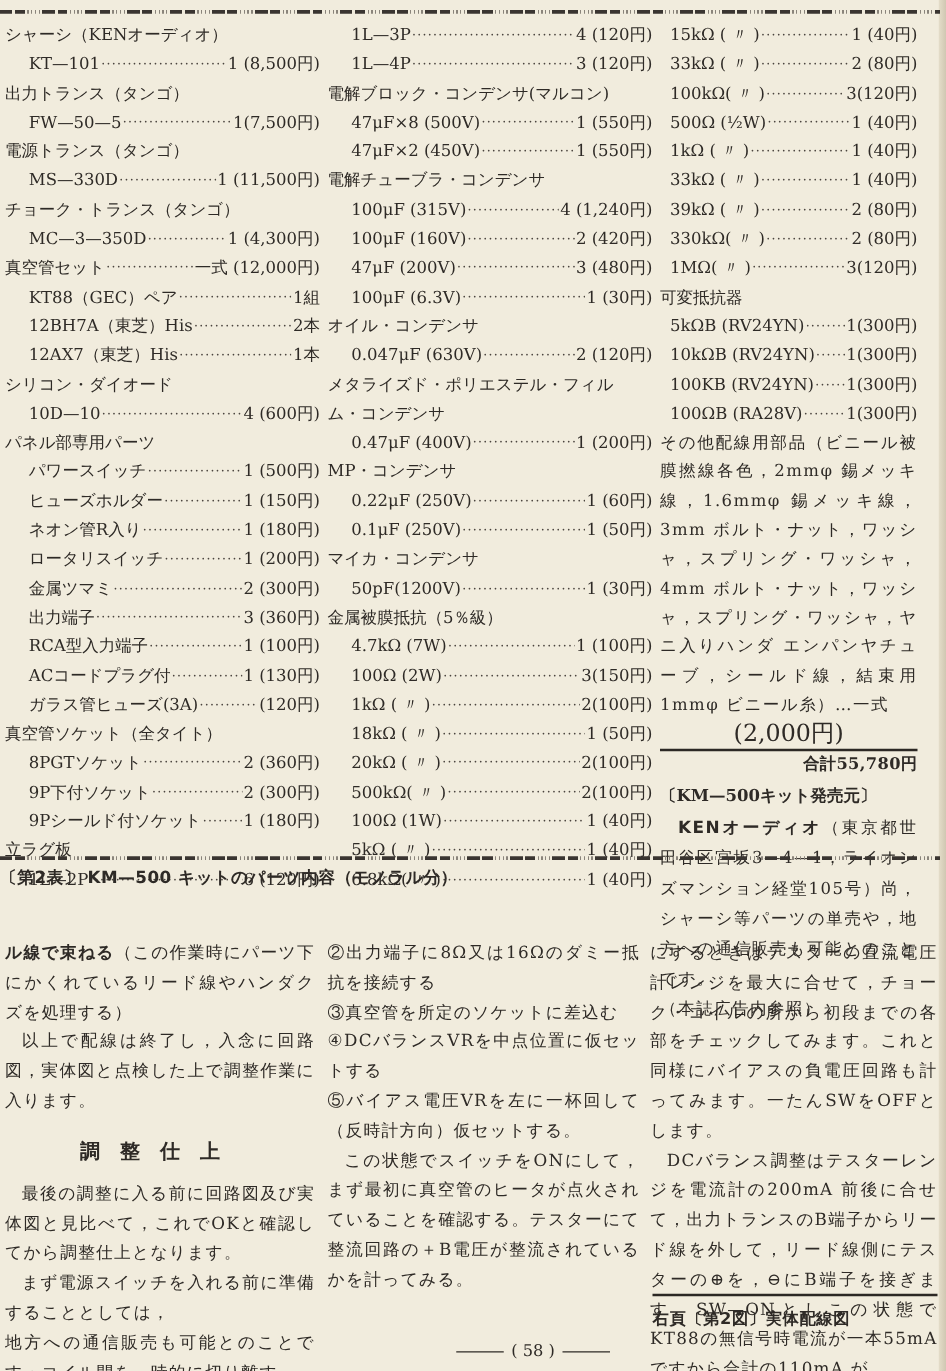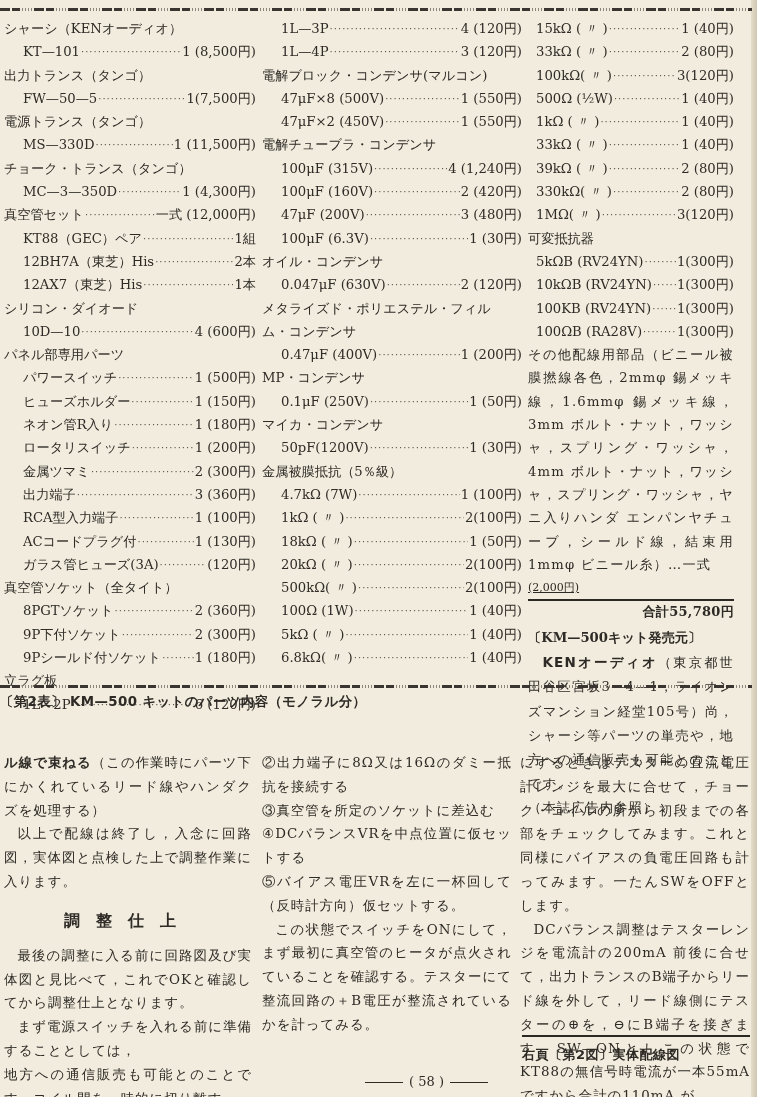--- a/index.html
+++ b/index.html
@@ -41,21 +41,21 @@
   }
   .row .dots::before {
     content: "························································································";
   }
   .row .qty { flex: 0 0 auto; }
   .col-3 .row.item { padding-left: 8px; }
   .misc-text {
     font-size: 13.2px; line-height: 23.3px; text-align: justify;
     letter-spacing: 1.2px;
   }
-  .misc-price { text-align: left; font-size: 11px; line-height: 23px; text-decoration: underline; }
+  .misc-price { text-align: center; font-size: 19px; line-height: 23px; }
   .total-rule { height: 2px; background: #2c2824; margin: 0 0 1px 0; }
   .total { text-align: right; font-size: 13px; font-weight: bold; line-height: 20px; letter-spacing: 0.3px; }
   .vendor-head { font-weight: bold; font-size: 13.2px; line-height: 24px; margin-top: 4px; }
   .vendor-text { font-size: 13.2px; line-height: 24.2px; text-align: justify; letter-spacing: 1.2px; }
   .vendor-text b { font-weight: bold; font-family: "DejaVu Sans", sans-serif; font-size: 13.5px; }
   .vendor-ref { text-align: left; display: block; }
   .caption {
     position: absolute; top: 693px; left: 0; width: 757px; text-align: left;
     font-size: 13.4px; font-weight: bold; font-family: "DejaVu Sans", "Liberation Sans", sans-serif;
     letter-spacing: 0.4px;
@@ -293,39 +293,49 @@
     </div>
     <div class="row item">
       <span class="name">0.47μF (400V)</span>
       <span class="dots"></span>
       <span class="qty">1 (200円)</span>
     </div>
     <div class="row head">
       <span class="name">MP・コンデンサ</span>
     </div>
     <div class="row item">
+      <span class="name">0.22μF (250V)</span>
+      <span class="dots"></span>
+      <span class="qty">1 (60円)</span>
+    </div>
+    <div class="row item">
       <span class="name">0.1μF (250V)</span>
       <span class="dots"></span>
       <span class="qty">1 (50円)</span>
     </div>
     <div class="row head">
       <span class="name">マイカ・コンデンサ</span>
     </div>
     <div class="row item">
       <span class="name">50pF(1200V)</span>
       <span class="dots"></span>
       <span class="qty">1 (30円)</span>
     </div>
     <div class="row head">
       <span class="name">金属被膜抵抗（5％級）</span>
     </div>
     <div class="row item">
       <span class="name">4.7kΩ (7W)</span>
       <span class="dots"></span>
       <span class="qty">1 (100円)</span>
+    </div>
+    <div class="row item">
+      <span class="name">100Ω (2W)</span>
+      <span class="dots"></span>
+      <span class="qty">3(150円)</span>
     </div>
     <div class="row item">
       <span class="name">1kΩ ( 〃 )</span>
       <span class="dots"></span>
       <span class="qty">2(100円)</span>
     </div>
     <div class="row item">
       <span class="name">18kΩ ( 〃 )</span>
       <span class="dots"></span>
       <span class="qty">1 (50円)</span>

